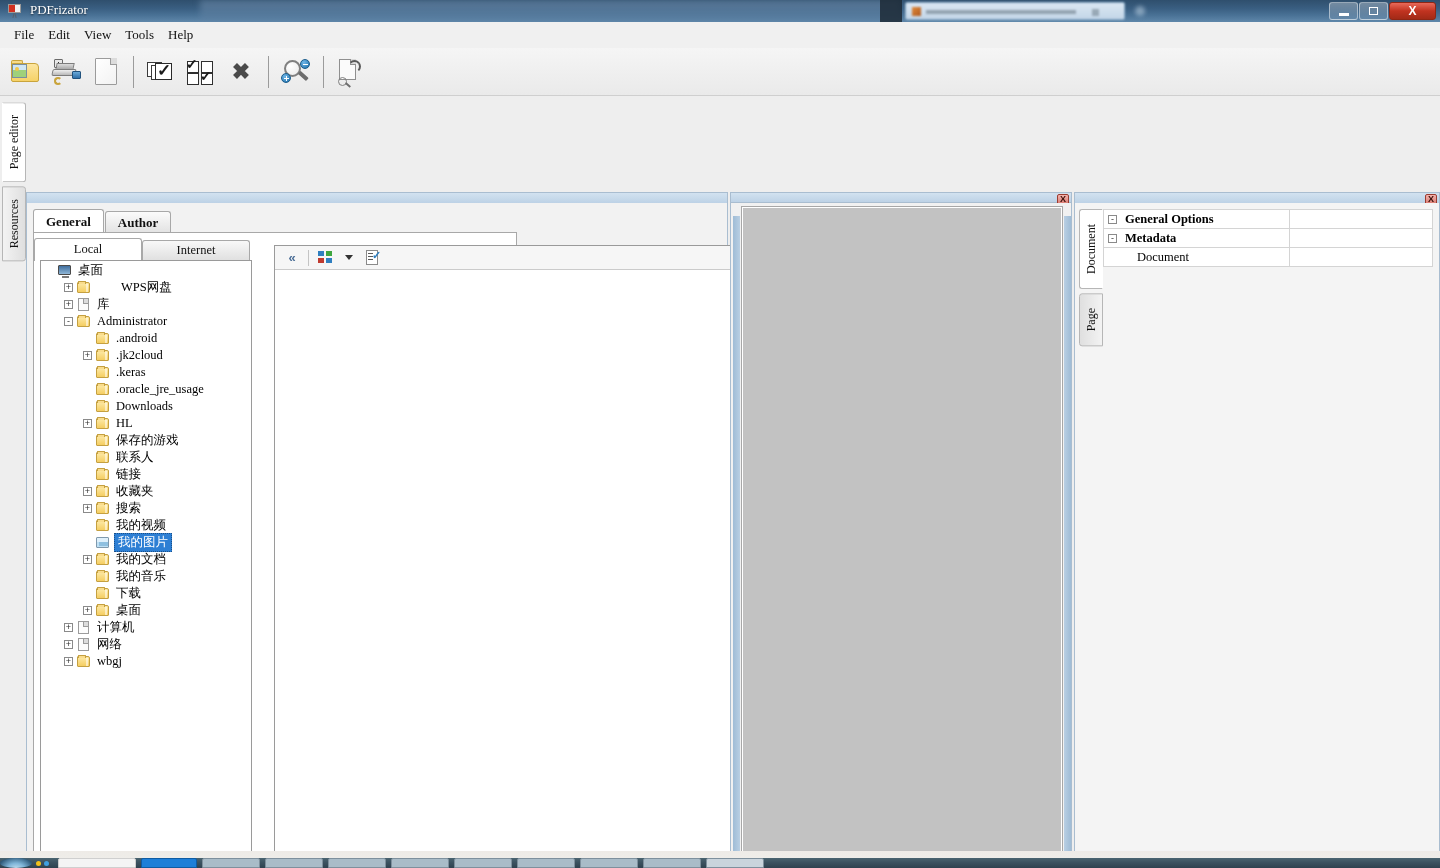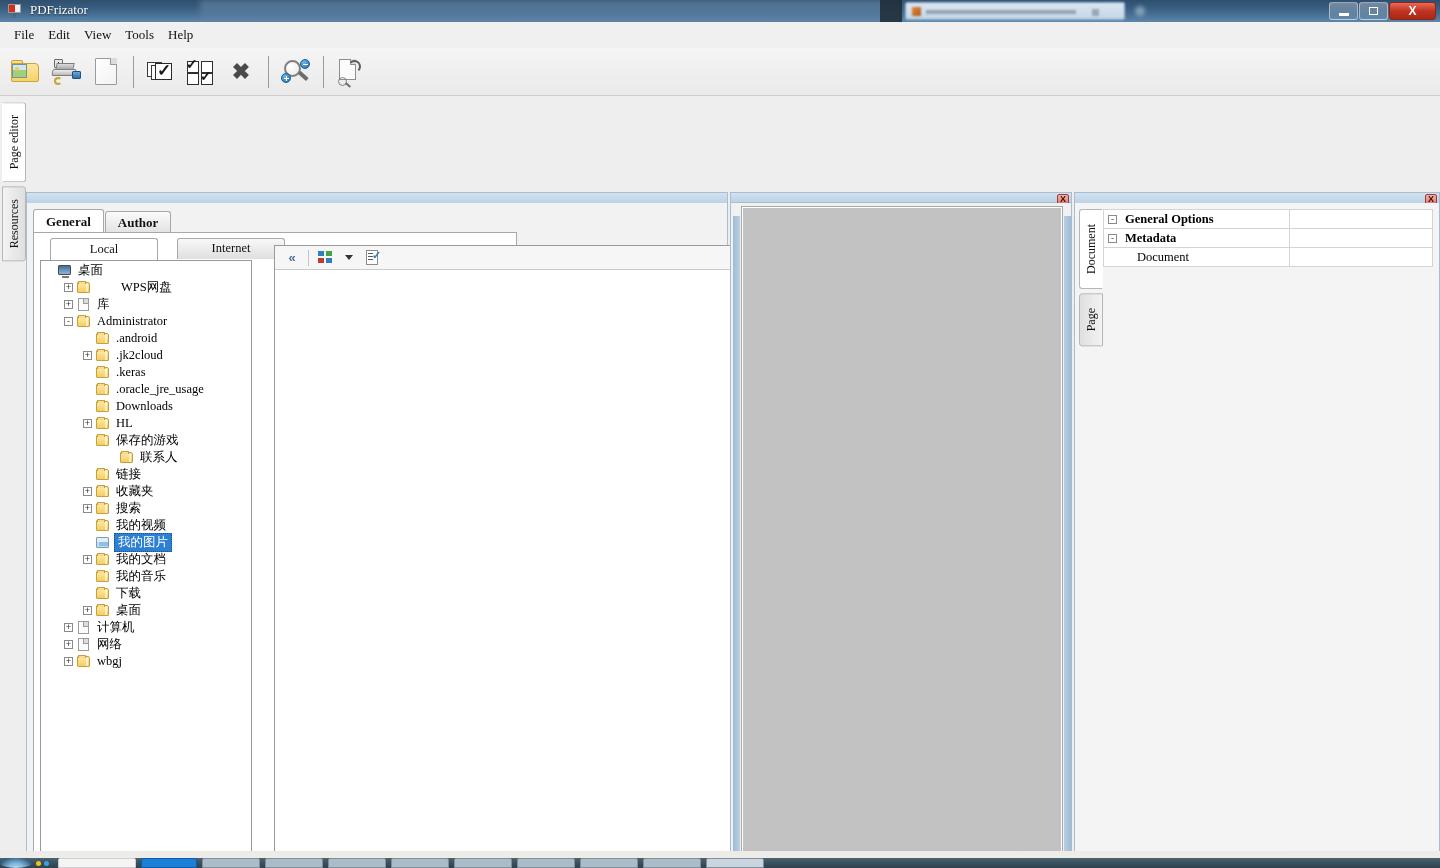--- a/index.html
+++ b/index.html
@@ -237,21 +237,21 @@
     border:1px solid #a8a8a8; border-bottom:none; border-radius:3px 3px 0 0;
     background:linear-gradient(to bottom,#fbfbfb,#e2e2e2); color:#111;
     margin-right:1px;
   }
   .htab.active { background:#ffffff; height:24px; padding-top:4px; }
 
   .inner-frame {
     position:absolute; left:6px; top:29px; width:484px; height:706px;
     background:#ffffff; border:1px solid #a8a8a8;
   }
-  .subtabrow { position:absolute; left:16px; top:5px; display:flex; align-items:flex-start;gap:19px; }
+  .subtabrow { position:absolute; left:0; top:5px; display:flex; align-items:flex-end; }
   .subtab {
     width:108px; text-align:center; height:21px; line-height:19px; font-size:12.5px;
     border:1px solid #a8a8a8; border-bottom:none; border-radius:3px 3px 0 0;
     background:linear-gradient(to bottom,#f8f8f8,#dfdfdf); color:#111;
     font-family:"Liberation Serif", serif;
   }
   .subtab.active { background:#ffffff; height:23px; line-height:21px; }
   .tree-frame {
     position:absolute; left:6px; top:27px; width:212px; height:672px;
     background:#ffffff; border:1px solid #9a9a9a;
@@ -637,21 +637,21 @@
                 </span>
                 <span class="tlabel">HL</span>
               </div>
               <div class="tnode" style="padding-left: 41px;">
                 <span class="dots"></span>
                 <span class="ficon">
                   <span class="fold-ic"></span>
                 </span>
                 <span class="tlabel">保存的游戏</span>
               </div>
-              <div class="tnode" style="padding-left: 65px;">
+              <div class="tnode" style="padding-left: 41px;">
                 <span class="dots"></span>
                 <span class="ficon">
                   <span class="fold-ic"></span>
                 </span>
                 <span class="tlabel">联系人</span>
               </div>
               <div class="tnode" style="padding-left: 41px;">
                 <span class="dots"></span>
                 <span class="ficon">
                   <span class="fold-ic"></span>

